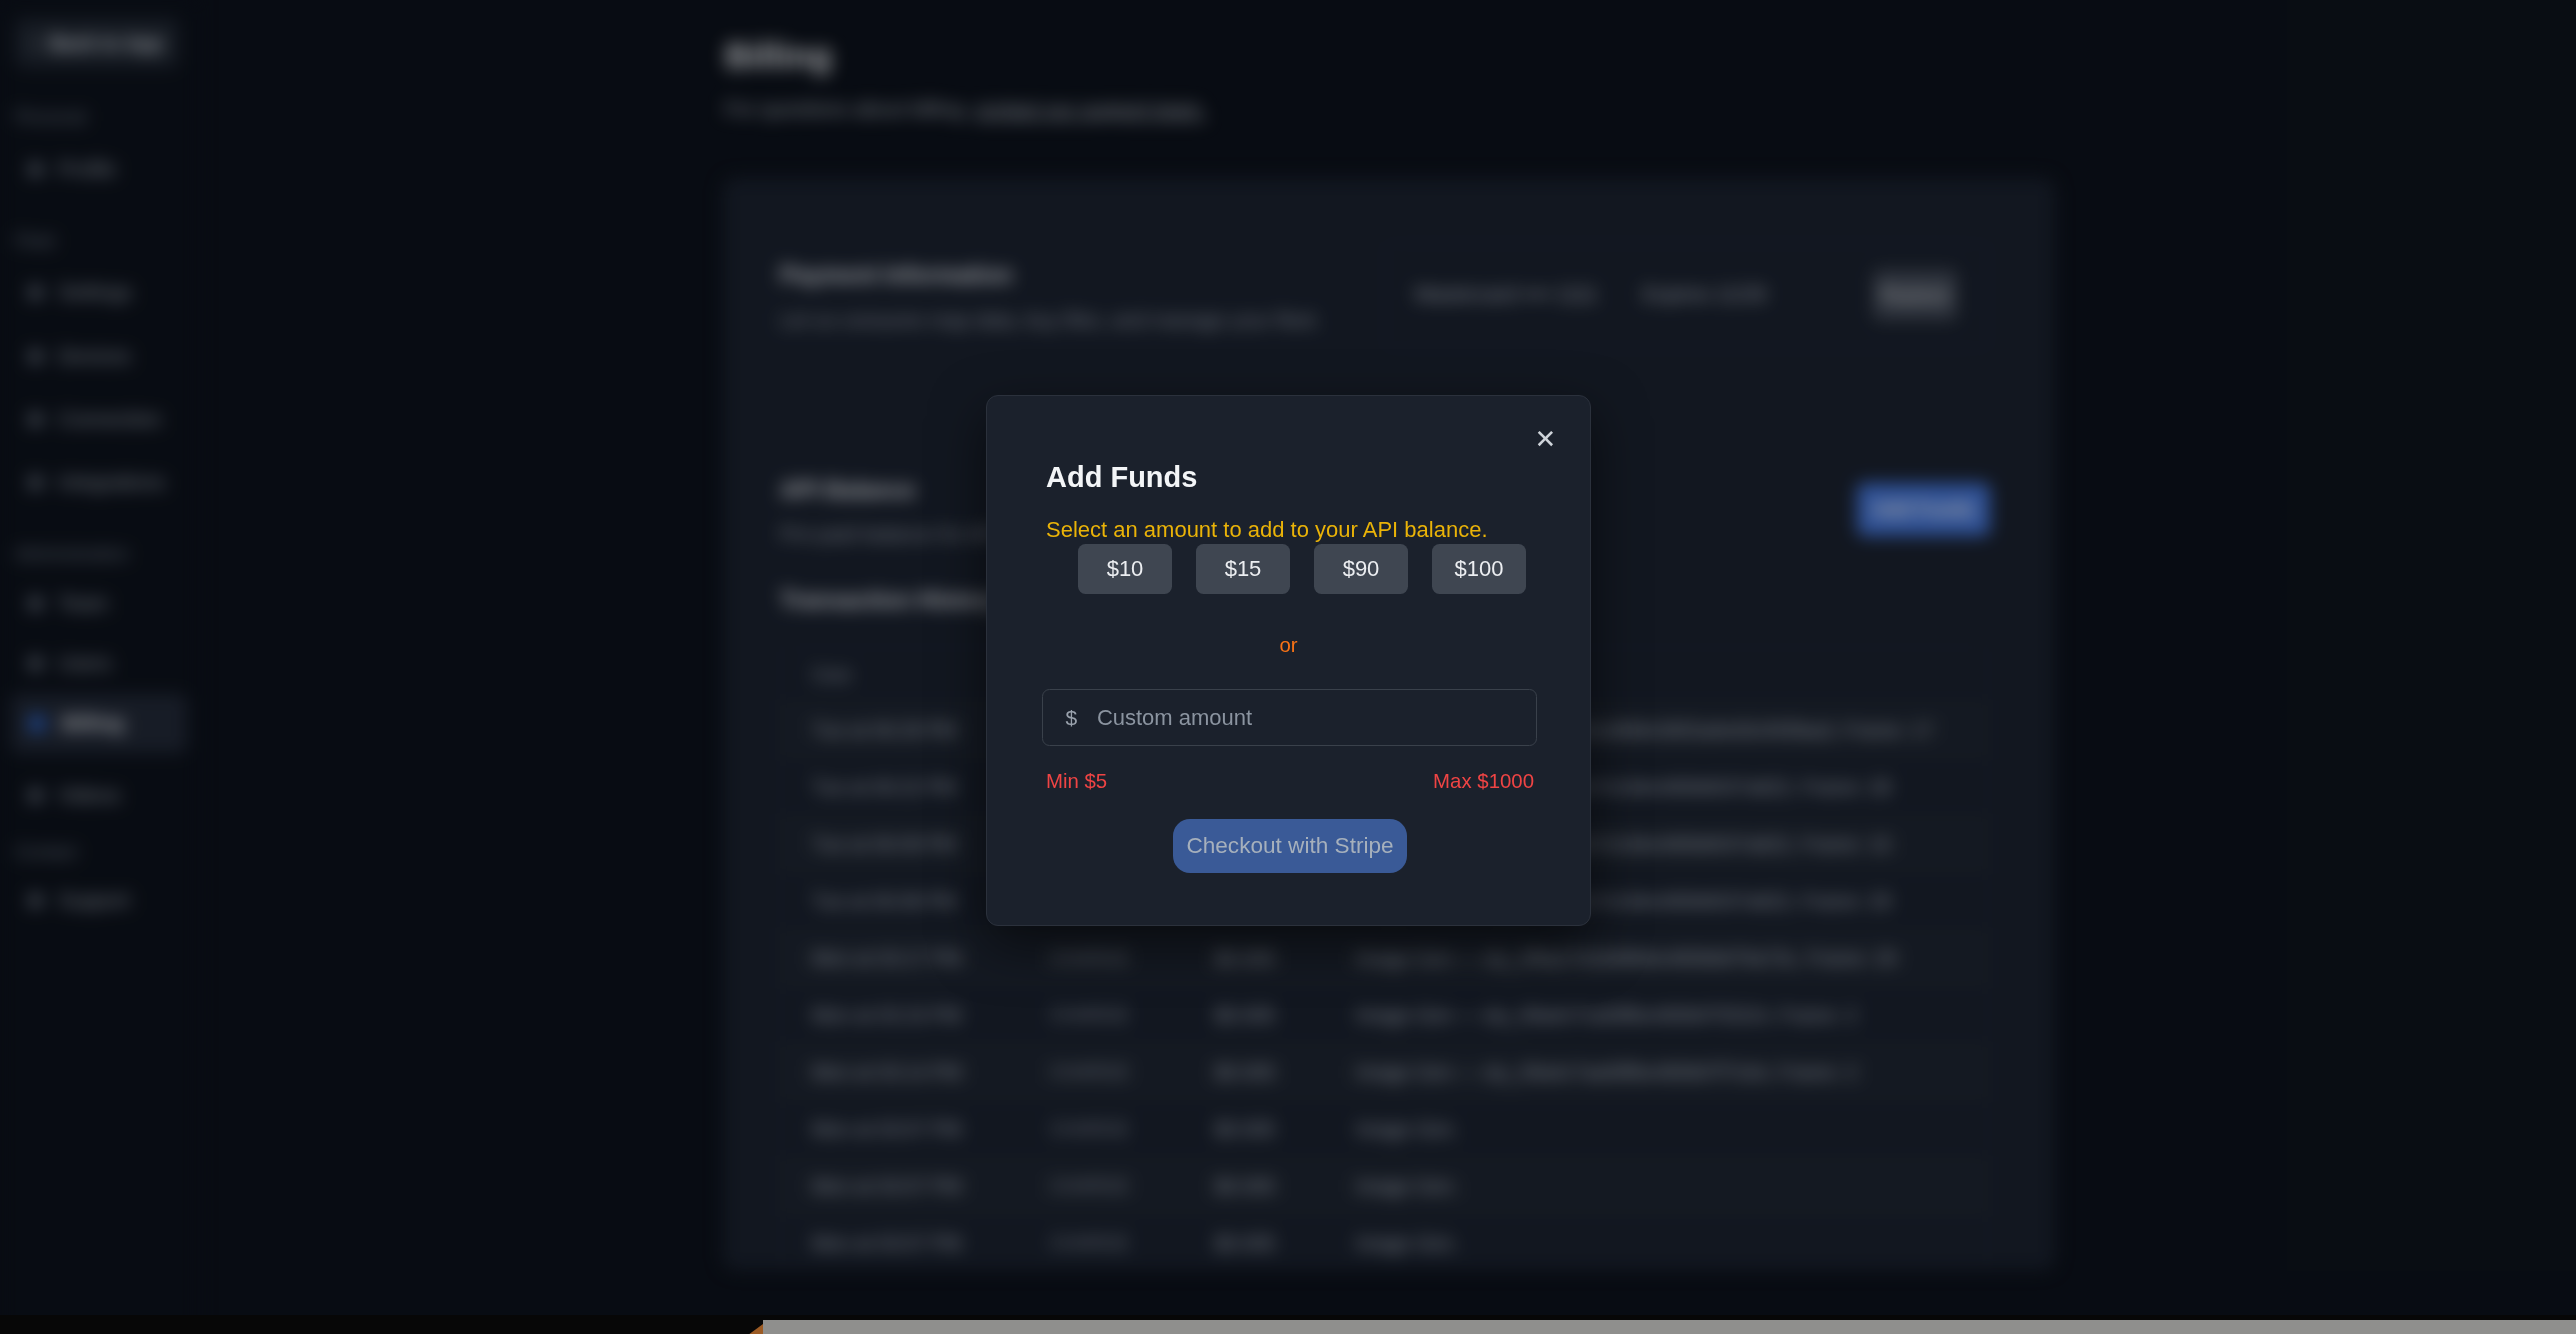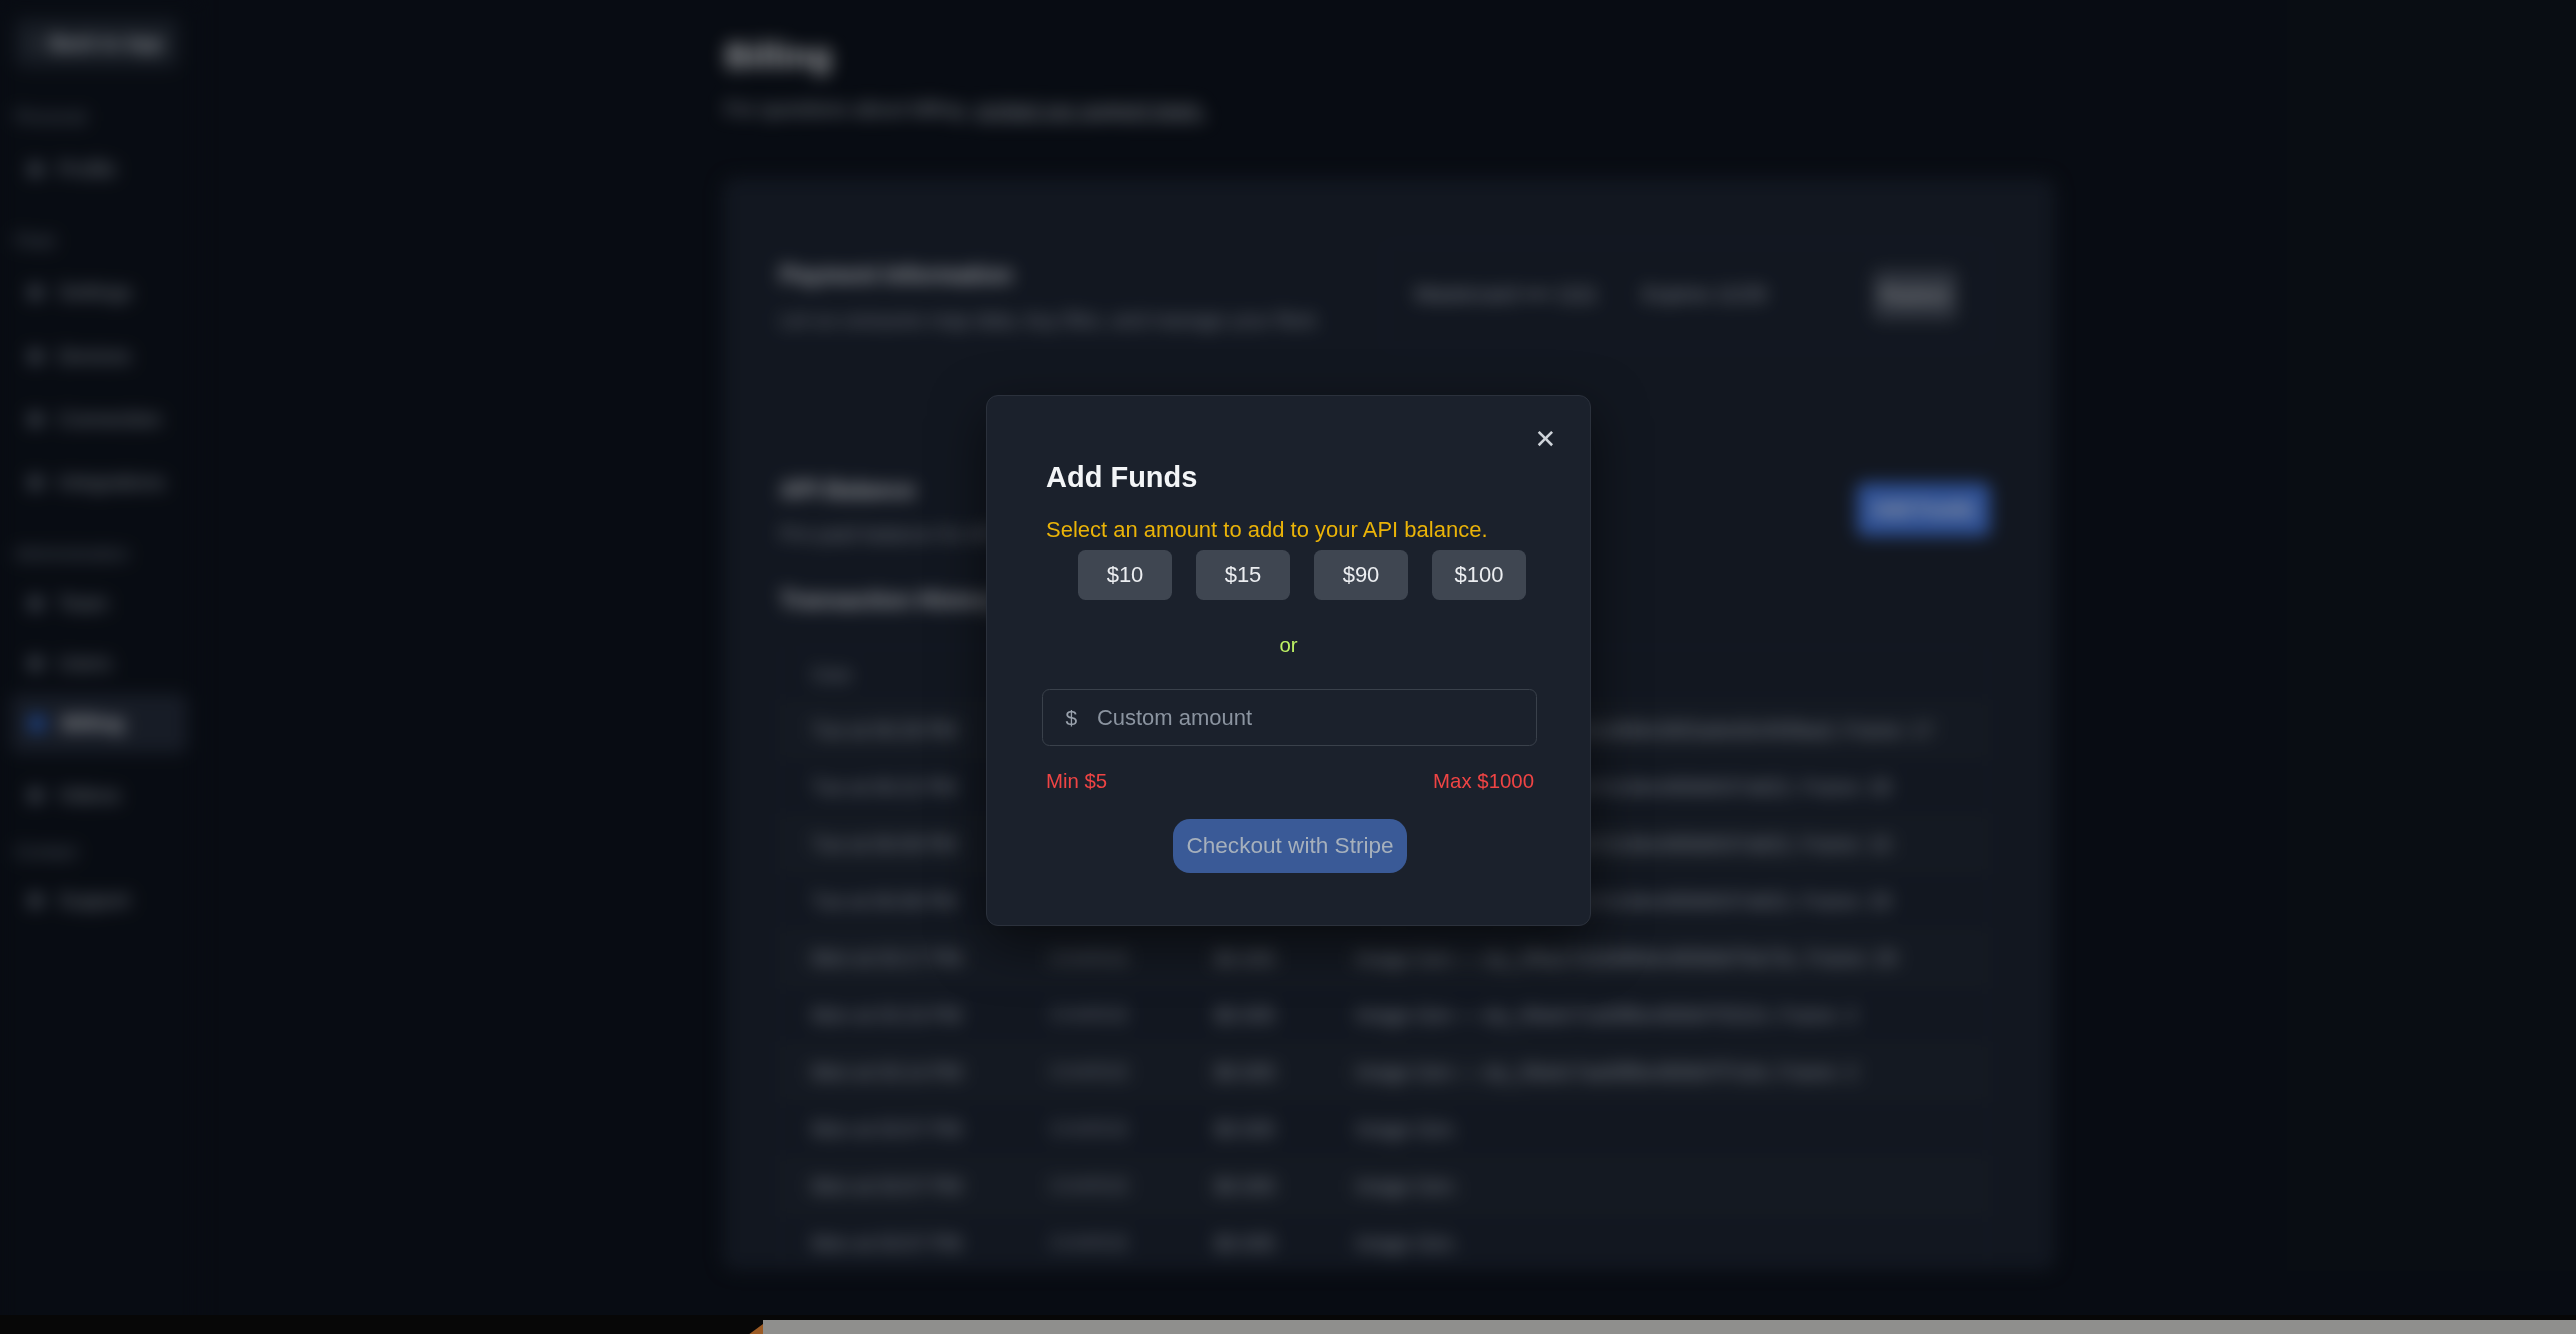--- a/index.html
+++ b/index.html
@@ -67,24 +67,24 @@
   .strip-orange{position:absolute;left:748px;top:7.5px;width:16.6px;height:12px;background:var(--strip_orange);
     clip-path:polygon(0 100%,100% 0,100% 100%);}
 
   
   .modal{position:absolute;left:986px;top:395px;width:605px;height:531px;background:var(--modal_bg);
     border:0.8px solid var(--modal_border);border-radius:12px;box-shadow:0 18px 53px rgba(0,0,0,.55);}
   .modal-close{position:absolute;left:541px;top:26px;width:35px;height:35px;display:flex;align-items:center;
     justify-content:center;color:#cfd4da;font-size:26px;cursor:pointer;}
   .modal-title{position:absolute;left:59px;top:65px;color:#f3f5f7;font-size:29px;font-weight:700;}
   .modal-sub{position:absolute;left:59px;top:121px;color:#eab308;font-size:22px;}
-  .amt-row{position:absolute;left:59px;top:154px;width:480px;display:flex;gap:24px;padding-left:32px;}
+  .amt-row{position:absolute;left:59px;top:148px;width:480px;display:flex;gap:24px;padding-left:32px;}
   .amt-btn{flex:1;height:50px;background:var(--amount_btn);border-radius:7.5px;display:flex;
     align-items:center;justify-content:center;color:#eceef1;font-size:22px;}
-  .or-line{position:absolute;left:0;top:238px;width:100%;text-align:center;color:#bef264;font-size:20.4px;}
+  .or-line{position:absolute;left:0;top:238px;width:100%;text-align:center;color:#f97316;font-size:20.4px;}
   .custom-input{position:absolute;left:55px;top:293px;width:495px;height:57px;border:1.5px solid #3a414b;
     border-radius:7.5px;display:flex;align-items:center;gap:19.6px;padding-left:22.6px;background:transparent;}
   .dollar{color:#9aa2ad;font-size:21px;}
   .custom-input input{background:transparent;border:none;outline:none;color:#a3a3a3;font-size:22px;
     width:407px;font-family:inherit;}
   .custom-input input::placeholder{color:#8b94a0;}
   .minmax{position:absolute;left:59px;top:374px;width:488px;display:flex;justify-content:space-between;
     color:#ef4444;font-size:20.4px;}
   .checkout-btn{position:absolute;left:186px;top:423px;width:234px;height:54px;background:var(--checkout_bg);
     border-radius:17px;display:flex;align-items:center;justify-content:center;color:var(--checkout_text);

